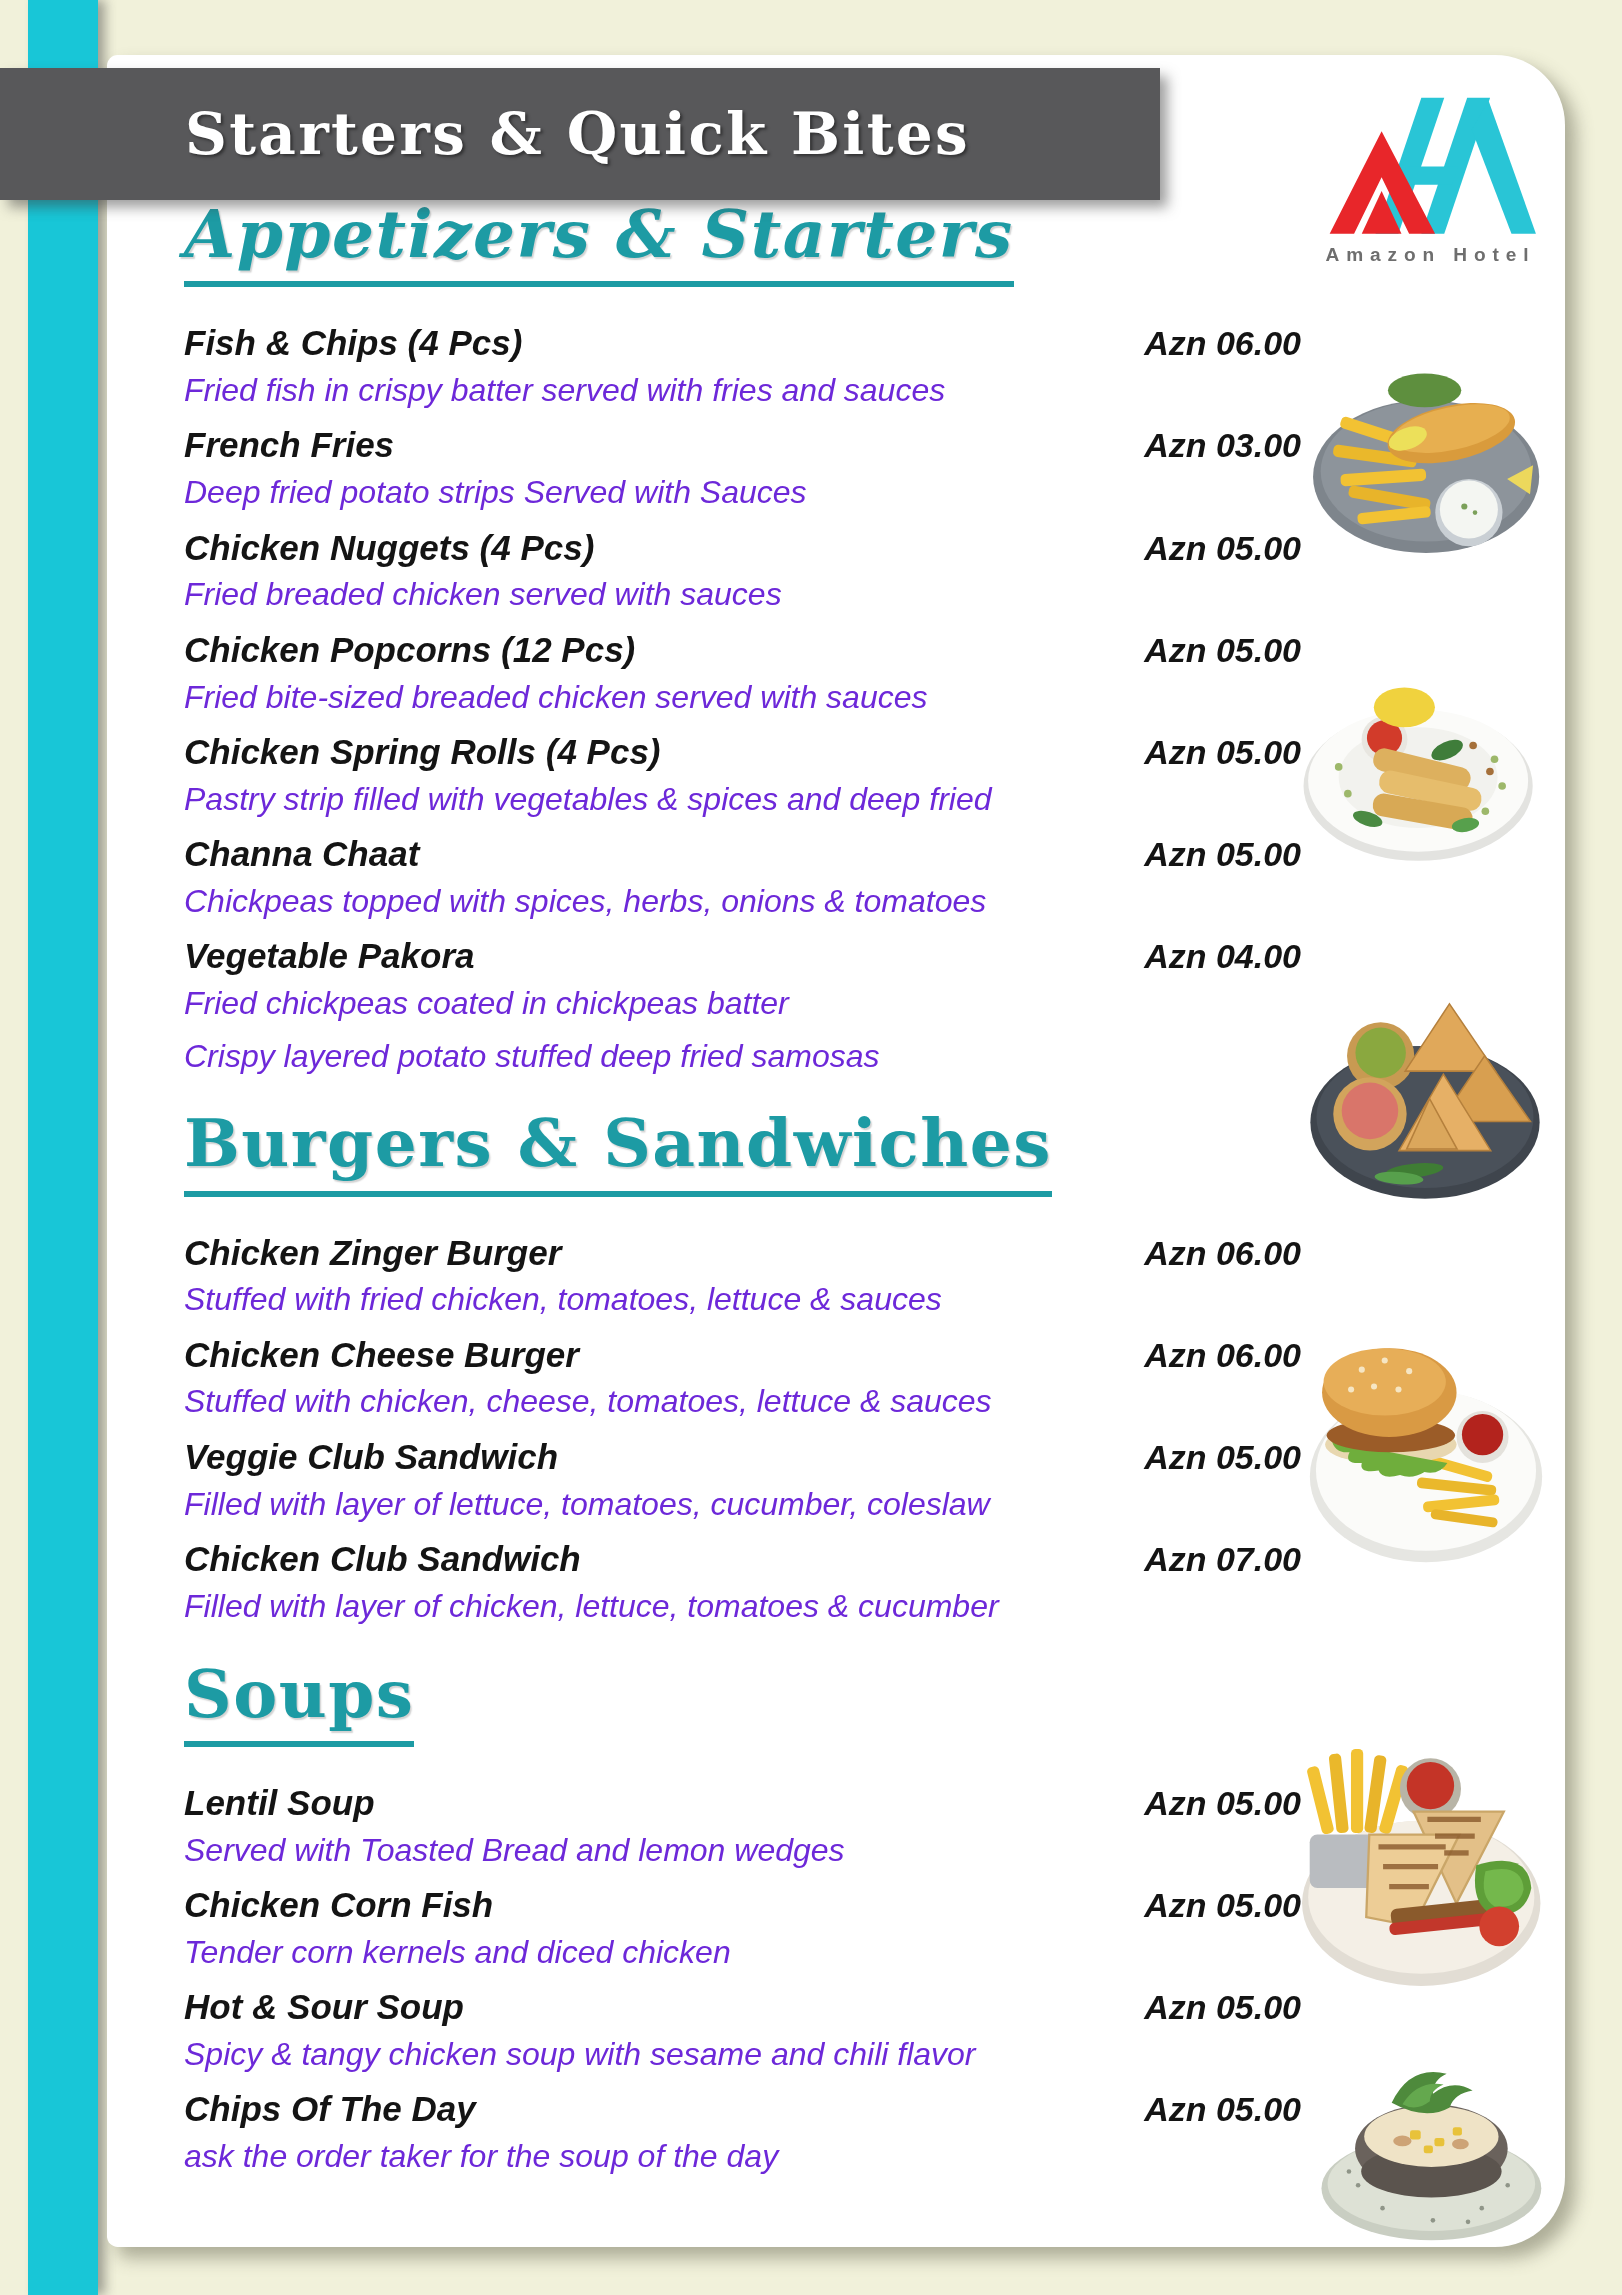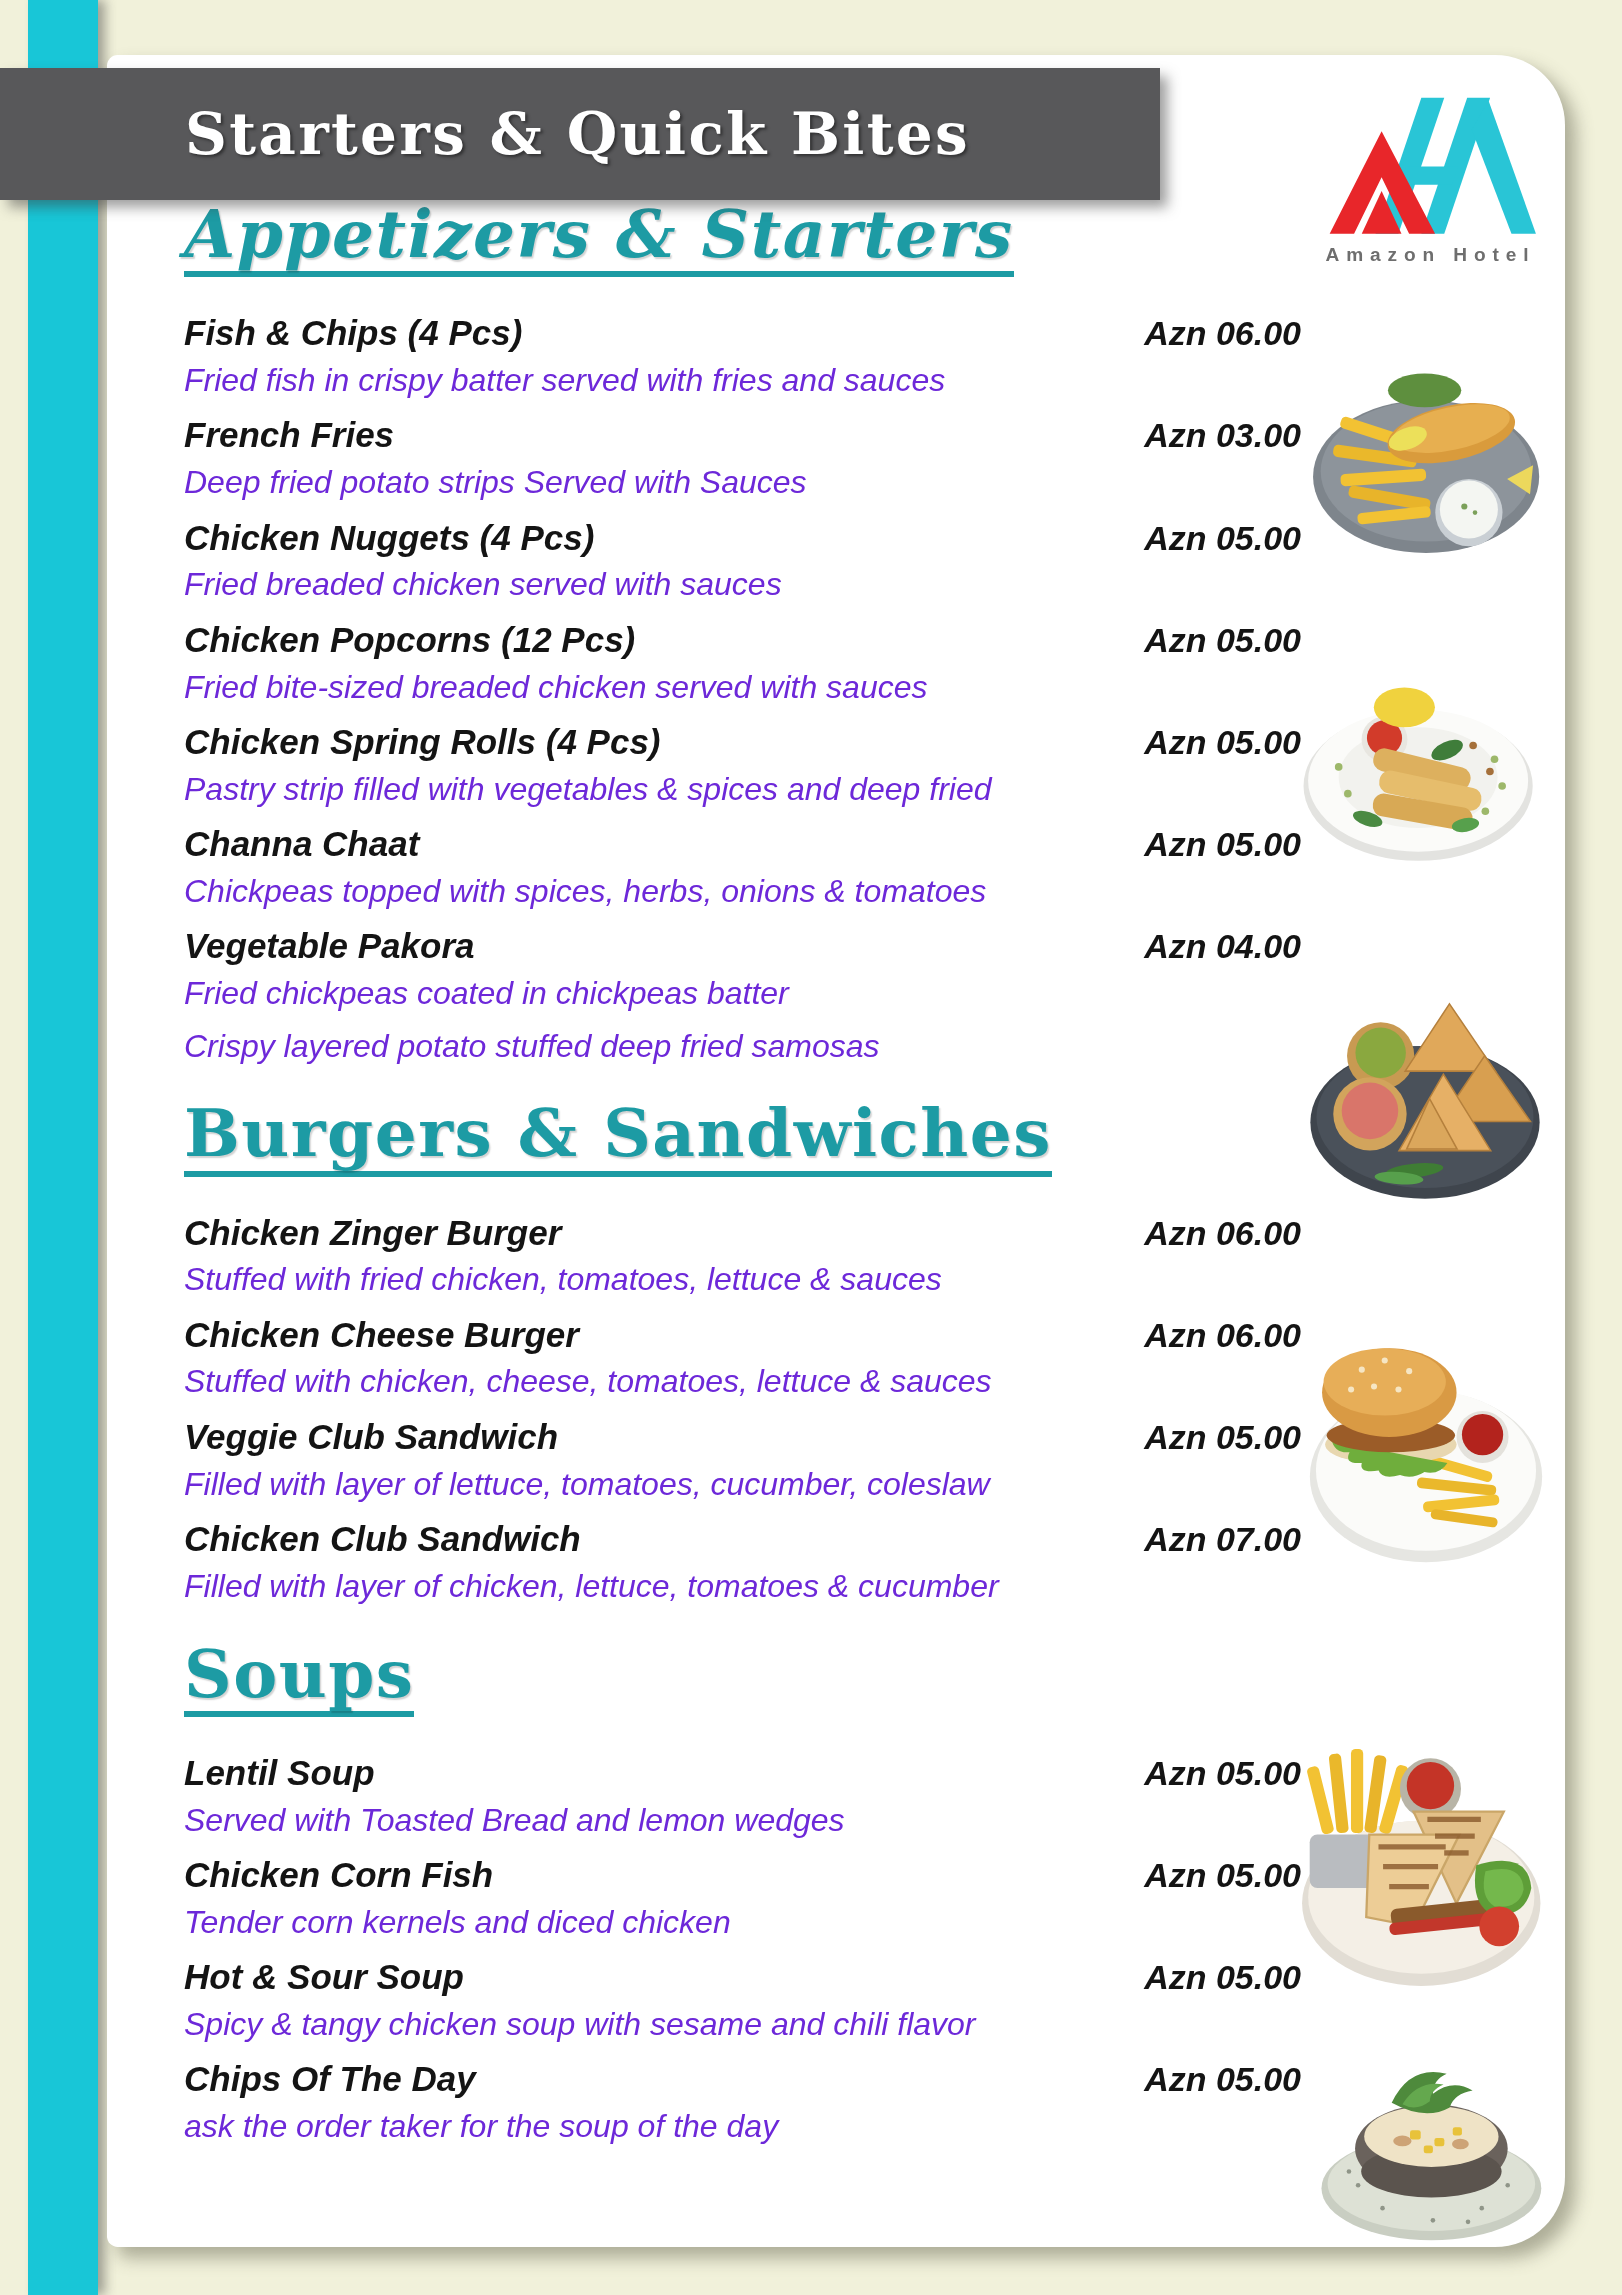--- a/index.html
+++ b/index.html
@@ -45,21 +45,21 @@
   .content{
     position:absolute;left:184px;top:200px;width:1117px;z-index:4;
   }
   .section-title{
     font-family:"DejaVu Serif",serif;
     font-weight:bold;
     font-size:66px;
     line-height:1.05;
     color:#1d9ba4;
     display:inline-block;
-    padding-bottom:2px;
+    padding-bottom:12px;
     border-bottom:6.1px solid #1d9ba4;
     margin:0 0 31px 0;
     letter-spacing:1.5px;
     text-shadow:1.5px 1.5px 1.5px rgba(0,0,0,.18);
   }
   .section-title.italic{font-style:italic;}
   .section{margin:0;}
   .section + .section{margin-top:31px;}
   .item{margin-bottom:7.7px;}
   .item-row{

